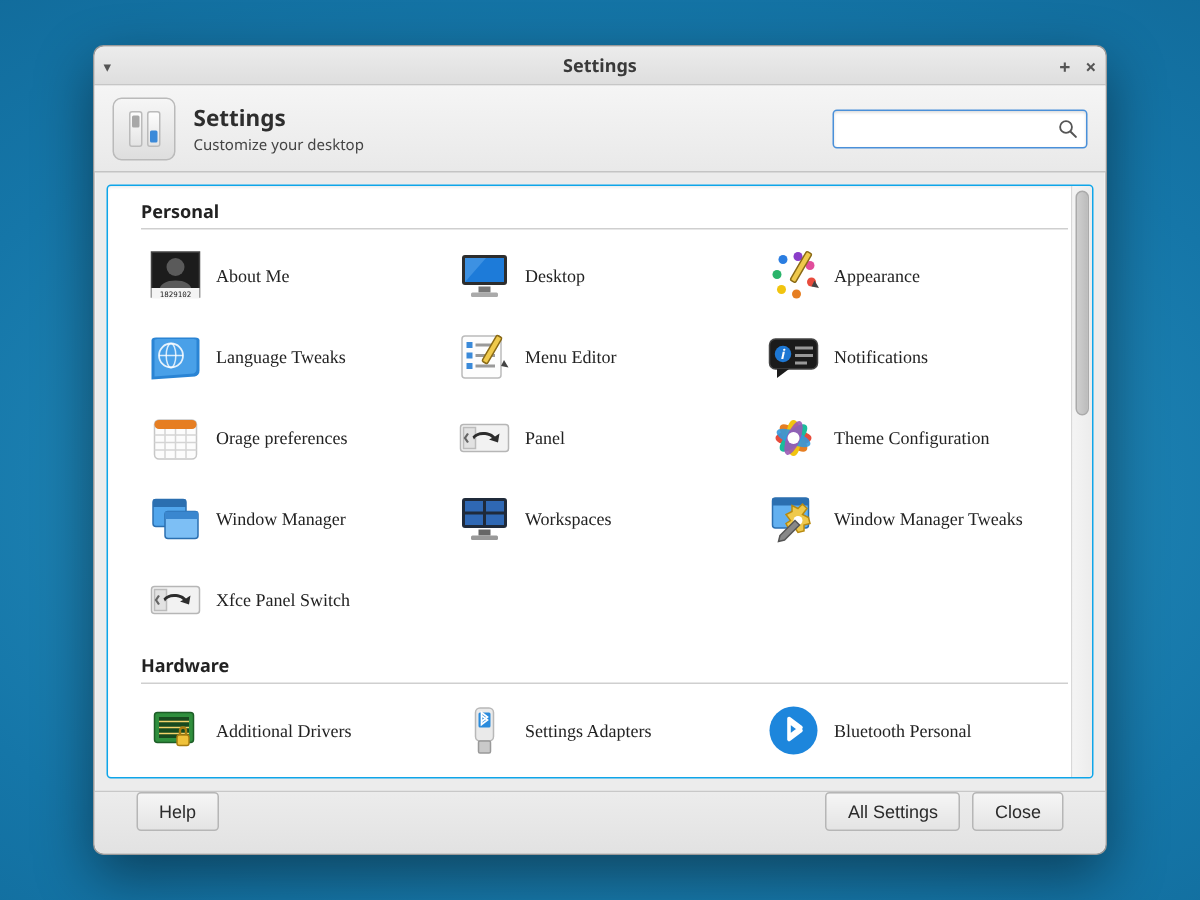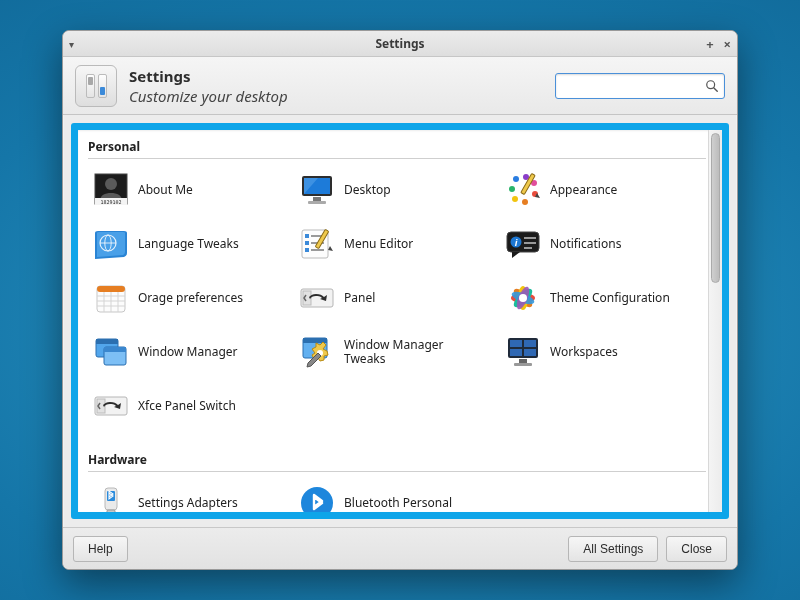--- a/index.html
+++ b/index.html
@@ -60,21 +60,21 @@
 .header-icon .slider {
   width: 9px; height: 24px;
   background: linear-gradient(to bottom, #fdfdfd, #e4e4e4);
   border: 1px solid #bbb; border-radius: 2px;
   position: relative;
 }
 .header-icon .slider.a::after { content:""; position:absolute; left:1px; right:1px; top:2px; height:8px; background:#a8a8a8; border-radius:1px; }
 .header-icon .slider.b::after { content:""; position:absolute; left:1px; right:1px; bottom:2px; height:8px; background:#3b8ad9; border-radius:1px; }
 .header-text { flex: 1; }
 .header-text h1 { font-size: 15px; font-weight: bold; color: #2e2e2e; }
-.header-text p { font-size: 15px; color: #444; font-style: italic; }
+.header-text p { font-size: 10px; color: #444; }
 .search {
   position: relative;
   width: 170px; height: 26px;
 }
 .search input {
   width: 100%; height: 100%;
   border: 1px solid #4a90d9;
   border-radius: 3px;
   background: #fff;
   padding: 2px 24px 2px 6px;
@@ -88,26 +88,27 @@
 }
 .content-wrap {
   flex: 1;
   padding: 8px;
   display: flex;
   min-height: 0;
 }
 .content {
   flex: 1;
   background: #fff;
-  border: 7px solid #0ea5e9;
+  border: 1px solid #0ea5e9;
   border-radius: 3px;
   box-shadow: inset 0 1px 2px rgba(0,0,0,0.08);
   position: relative;
   display: flex;
   min-height: 0;
+  padding-left: 12px;
 }
 .scroll {
   flex: 1;
   overflow-y: hidden;
   padding: 6px 2px 6px 10px;
 }
 .scrollbar {
   width: 14px;
   background: linear-gradient(to right,#f4f4f4,#ececec);
   border-left: 1px solid #d8d8d8;
@@ -131,32 +132,32 @@
   grid-template-columns: repeat(3, 1fr);
   gap: 0px 0px;
 }
 .item {
   display: flex; align-items: center;
   gap: 8px;
   height: 54px;
   padding: 4px 4px;
   cursor: pointer;
 }
-.item .label { font-size: 12px; color: #222; line-height: 1.2; max-width: 130px; }
+.item .label { font-size: 12px; color: #222; line-height: 1.2; max-width: 130px; font-family: Liberation Serif, serif; }
 .icon {
   width: 38px; height: 38px; flex-shrink: 0;
   display: flex; align-items: center; justify-content: center;
 }
 svg { display: block; }
 .footer {
   height: 42px;
   background: linear-gradient(to bottom,#ececec,#e2e2e2);
   border-top: 1px solid #c8c8c8;
-  display: flex; align-items: center; justify-content: space-between;
-  padding: 0 10px;
+  display: flex; justify-content: space-between;
+  padding: 0 28px;
   border-radius: 0 0 7px 7px;
 }
 .btn {
   height: 26px;
   padding: 0 14px;
   background: linear-gradient(to bottom,#f6f6f6,#e4e4e4);
   border: 1px solid #b6b6b6;
   border-radius: 3px;
   font-size: 12px; color: #2b2b2b;
   cursor: pointer;
@@ -350,64 +351,82 @@
                   <rect x="12" y="14" width="22" height="18" rx="2" fill="#7dbff5" stroke="#2b6fb0"></rect>
                   <rect x="12" y="14" width="22" height="5" fill="#3a87cf"></rect>
                 </svg>
             </div>
             <span class="label">Window Manager</span>
           </div>
 
           <div class="item">
             <div class="icon">
               <svg width="38" height="38" viewBox="0 0 38 38">
+                  <rect x="4" y="5" width="30" height="20" rx="2" fill="#1f2a3a"></rect>
+                  <rect x="6" y="7" width="12" height="7" fill="#2f68b4"></rect>
+                  <rect x="20" y="7" width="12" height="7" fill="#2f68b4"></rect>
+                  <rect x="6" y="16" width="12" height="7" fill="#2f68b4"></rect>
+                  <rect x="20" y="16" width="12" height="7" fill="#2f68b4"></rect>
+                  <rect x="15" y="26" width="8" height="4" fill="#666"></rect>
+                  <rect x="10" y="30" width="18" height="3" rx="1" fill="#999"></rect>
+                </svg>
+            </div>
+            <span class="label">Workspaces</span>
+          </div>
+
+          <div class="item">
+            <div class="icon">
+              <svg width="38" height="38" viewBox="0 0 38 38">
                   <rect x="5" y="5" width="24" height="20" rx="2" fill="#62b0f0" stroke="#2b6fb0"></rect>
                   <rect x="5" y="5" width="24" height="5" fill="#2b6fb0"></rect>
                   <g transform="translate(22 20)">
                     <polygon points="0,-8 3,-11 6,-8 3,-4 7,-2 8,2 4,3 4,7 0,8 -2,5 -6,6 -8,2 -5,0 -8,-4 -4,-6 -4,-10" fill="#efc94c" stroke="#b88a10"></polygon>
                     <circle r="3" fill="#fff"></circle>
                   </g>
                   <path d="M10 30l10-10 3 3-10 10-4 1z" fill="#888" stroke="#555"></path>
                 </svg>
             </div>
             <span class="label">Window Manager Tweaks</span>
           </div>
 
           <div class="item">
             <div class="icon">
               <svg width="38" height="38" viewBox="0 0 38 38">
-                  <rect x="4" y="5" width="30" height="20" rx="2" fill="#1f2a3a"></rect>
-                  <rect x="6" y="7" width="12" height="7" fill="#2f68b4"></rect>
-                  <rect x="20" y="7" width="12" height="7" fill="#2f68b4"></rect>
-                  <rect x="6" y="16" width="12" height="7" fill="#2f68b4"></rect>
-                  <rect x="20" y="16" width="12" height="7" fill="#2f68b4"></rect>
-                  <rect x="15" y="26" width="8" height="4" fill="#666"></rect>
-                  <rect x="10" y="30" width="18" height="3" rx="1" fill="#999"></rect>
-                </svg>
-            </div>
-            <span class="label">Workspaces</span>
-          </div>
-
-          <div class="item">
-            <div class="icon">
-              <svg width="38" height="38" viewBox="0 0 38 38">
                   <rect x="3" y="10" width="32" height="18" rx="2" fill="#f2f2f2" stroke="#b6b6b6"></rect>
                   <rect x="5" y="12" width="8" height="14" fill="#e2e2e2" stroke="#bcbcbc"></rect>
                   <path d="M8 16l-2 3 2 3" fill="none" stroke="#666" stroke-width="1.5"></path>
                   <path d="M18 15c4 0 6 1 8 3l3-2-1 6-6-2 2-1c-2-2-4-2-6-2-3 0-5 1-6 3l-1-2c2-2 4-3 7-3z" fill="#2d2d2d"></path>
                 </svg>
             </div>
             <span class="label">Xfce Panel Switch</span>
           </div>
 
         </div>
 
-        <div class="section-h" style="margin-top:16px">Hardware</div>
+        <div class="section-h" style="margin-top:6px">Hardware</div>
         <div class="grid">
 
+          <div class="item">
+            <div class="icon">
+              <svg width="38" height="38" viewBox="0 0 38 38">
+                  <rect x="5" y="7" width="26" height="20" rx="2" fill="#2f8f3d" stroke="#1d5d27"></rect>
+                  <rect x="8" y="10" width="20" height="14" fill="#174a1f"></rect>
+                  <g stroke="#f3d36b" stroke-width="1">
+                    <line x1="8" y1="13" x2="28" y2="13"></line>
+                    <line x1="8" y1="17" x2="28" y2="17"></line>
+                    <line x1="8" y1="21" x2="28" y2="21"></line>
+                  </g>
+                  <g transform="translate(24 24)">
+                    <rect x="-4" y="-2" width="8" height="7" rx="1.5" fill="#f0c23a" stroke="#a87d11"></rect>
+                    <path d="M-2 -2v-3a2 2 0 0 1 4 0v3" fill="none" stroke="#a87d11" stroke-width="1.6"></path>
+                  </g>
+                </svg>
+            </div>
+            <span class="label">Additional Drivers</span>
+          </div>
 
           <div class="item">
             <div class="icon">
               <svg width="38" height="38" viewBox="0 0 38 38">
                   <rect x="13" y="4" width="12" height="22" rx="3" fill="#eaeaea" stroke="#b8b8b8"></rect>
                   <rect x="15" y="7" width="8" height="10" rx="1" fill="#2a8bdc"></rect>
                   <path d="M19 8v8l3-2-6-4 6-4-3-2z" transform="translate(0 2) scale(0.55) translate(15 6)" fill="none"></path>
                   <path d="M17 9l4 3-4 3v-8l4 3-4 3" fill="none" stroke="#fff" stroke-width="1.1"></path>
                   <rect x="15" y="26" width="8" height="8" rx="1" fill="#c9c9c9" stroke="#999"></rect>
                 </svg>

